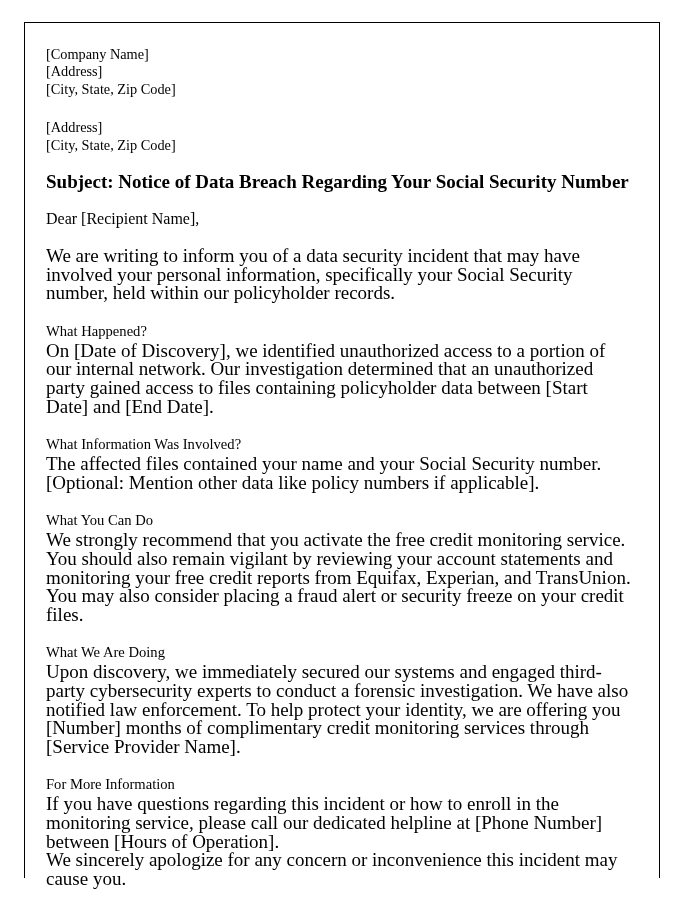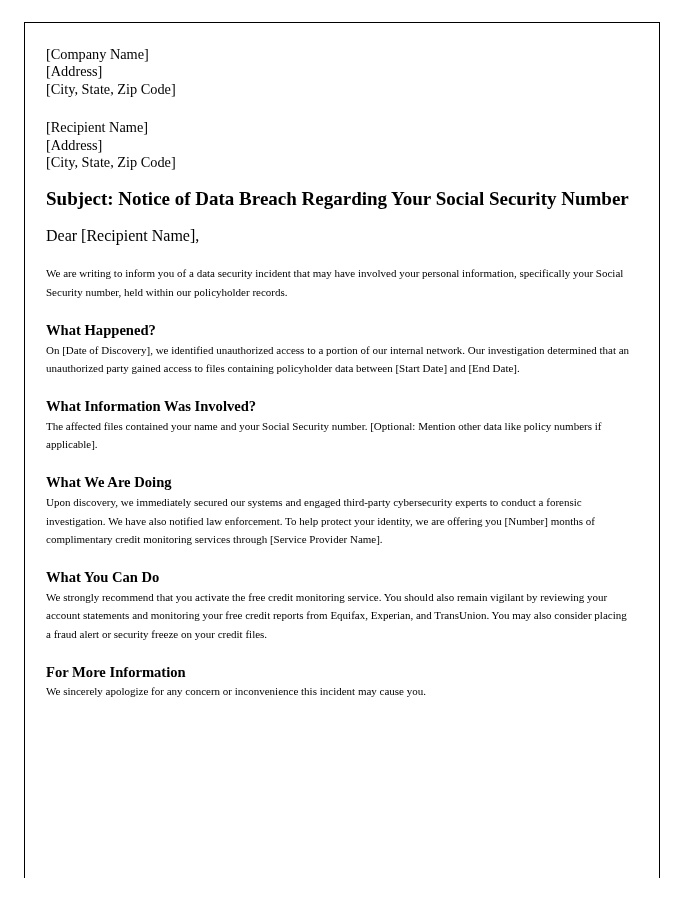--- a/index.html
+++ b/index.html
@@ -51,27 +51,27 @@
     font-weight: bold;
     font-size: 19px;
     line-height: 18px;
   }
   .salutation {
     font-size: 16px;
     line-height: 18px;
   }
   p.para {
     margin: 0;
-    font-size: 11px;
+    font-size: 19px;
     line-height: 18.6px;
     text-align: left;
   }
   h2.heading {
     margin: 0;
-    font-weight: bold;
+    font-weight: normal;
     font-size: 14.6px;
     line-height: 19px;
   }
   .section { margin-top: 19px; }
   .section .para { margin-top: 1px; }
   .closing { margin-top: 20px; }
 </style>
 </head>
 <body>
 
@@ -82,21 +82,20 @@
 
     <div class="block">
       <div class="addr-line">[Company Name]</div>
       <div class="addr-line">[Address]</div>
       <div class="addr-line">[City, State, Zip Code]</div>
     </div>
 
     <div class="spacer-lg"></div>
 
     <div class="block">
-      <div class="addr-line">[Recipient Name]</div>
       <div class="addr-line">[Address]</div>
       <div class="addr-line">[City, State, Zip Code]</div>
     </div>
 
     <div class="spacer-md"></div>
 
     <div class="subject">Subject: Notice of Data Breach Regarding Your Social Security Number</div>
 
     <div class="spacer-md"></div>
 
@@ -110,29 +109,30 @@
       <h2 class="heading">What Happened?</h2>
       <p class="para">On [Date of Discovery], we identified unauthorized access to a portion of our internal network. Our investigation determined that an unauthorized party gained access to files containing policyholder data between [Start Date] and [End Date].</p>
     </div>
 
     <div class="section">
       <h2 class="heading">What Information Was Involved?</h2>
       <p class="para">The affected files contained your name and your Social Security number. [Optional: Mention other data like policy numbers if applicable].</p>
     </div>
 
     <div class="section">
+      <h2 class="heading">What You Can Do</h2>
+      <p class="para">We strongly recommend that you activate the free credit monitoring service. You should also remain vigilant by reviewing your account statements and monitoring your free credit reports from Equifax, Experian, and TransUnion. You may also consider placing a fraud alert or security freeze on your credit files.</p>
+    </div>
+
+    <div class="section">
       <h2 class="heading">What We Are Doing</h2>
       <p class="para">Upon discovery, we immediately secured our systems and engaged third-party cybersecurity experts to conduct a forensic investigation. We have also notified law enforcement. To help protect your identity, we are offering you [Number] months of complimentary credit monitoring services through [Service Provider Name].</p>
     </div>
 
     <div class="section">
-      <h2 class="heading">What You Can Do</h2>
-      <p class="para">We strongly recommend that you activate the free credit monitoring service. You should also remain vigilant by reviewing your account statements and monitoring your free credit reports from Equifax, Experian, and TransUnion. You may also consider placing a fraud alert or security freeze on your credit files.</p>
-    </div>
-
-    <div class="section">
       <h2 class="heading">For More Information</h2>
+      <p class="para">If you have questions regarding this incident or how to enroll in the monitoring service, please call our dedicated helpline at [Phone Number] between [Hours of Operation].</p>
     </div>
 
     <p class="para closing">We sincerely apologize for any concern or inconvenience this incident may cause you.</p>
 
   </div>
 </div>
 
 </body></html>

